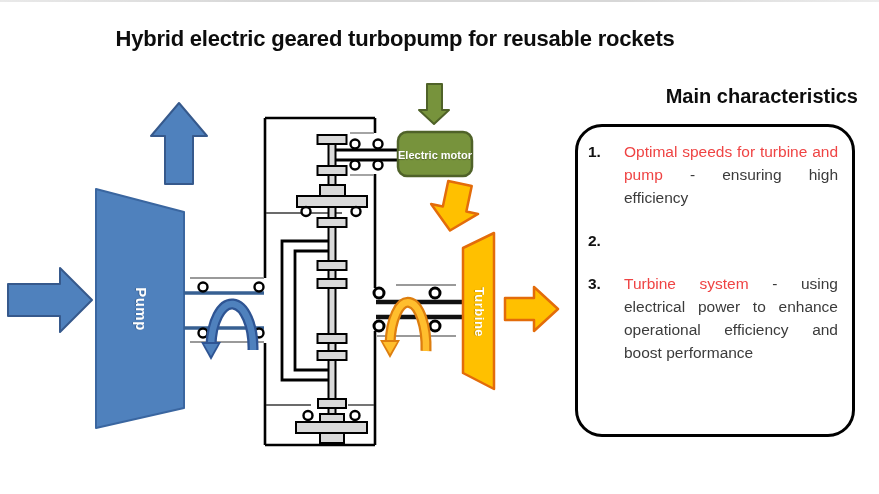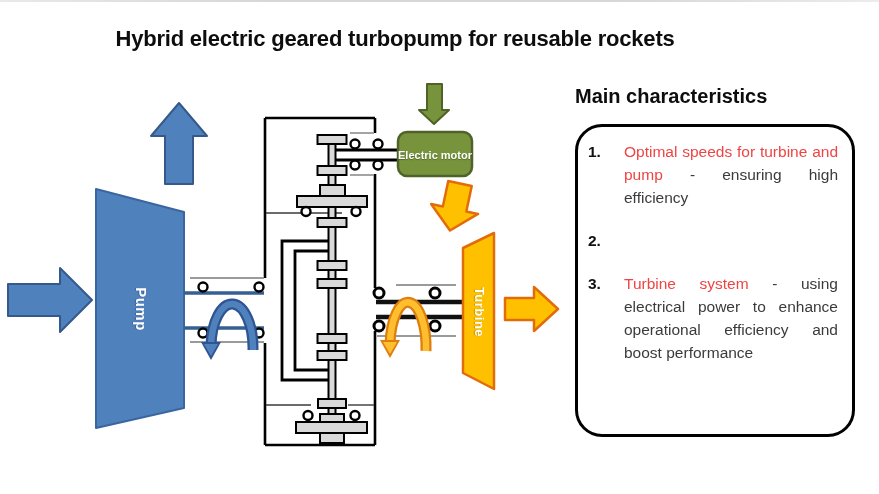--- a/index.html
+++ b/index.html
@@ -13,21 +13,21 @@
   .shape-label{position:absolute;color:#fff;font-weight:bold;white-space:nowrap;
        text-shadow:0 1px 1px rgba(0,0,0,.25);}
   .pump-label{left:141px;top:309px;font-size:15px;letter-spacing:.5px;
        transform:translate(-50%,-50%) rotate(90deg);}
   .turbine-label{left:479px;top:312px;font-size:13px;letter-spacing:.5px;
        transform:translate(-50%,-50%) rotate(90deg);}
   .motor-label{position:absolute;left:398px;top:132px;width:74px;height:46px;
        display:flex;align-items:center;justify-content:center;text-align:center;
        color:#fff;font-weight:bold;font-size:11px;line-height:1.3;
        text-shadow:0 1px 1px rgba(0,0,0,.3);}
-  .panel-heading{position:absolute;left:575px;top:85px;width:283px;text-align:left;
+  .panel-heading{position:absolute;left:575px;top:85px;width:283px;text-align:right;
        font-size:20px;font-weight:bold;color:#0d0d0d;}
   .panel-box{position:absolute;left:575px;top:124px;width:280px;height:313px;
        border:3px solid #000;border-radius:27px;box-sizing:border-box;
        padding:13px 0 0 0;}
   .list-item{display:flex;padding:0 14px 0 10px;margin-bottom:20px;}
   .item-number{width:36px;flex:0 0 36px;font-size:15.5px;font-weight:bold;color:#111;
        line-height:23px;}
   .item-text{flex:1;font-size:15.5px;line-height:23px;text-align:justify;
        color:#3b3b3b;margin:0;}
   .item-text .lead{font-weight:normal;color:#ef4444;}

